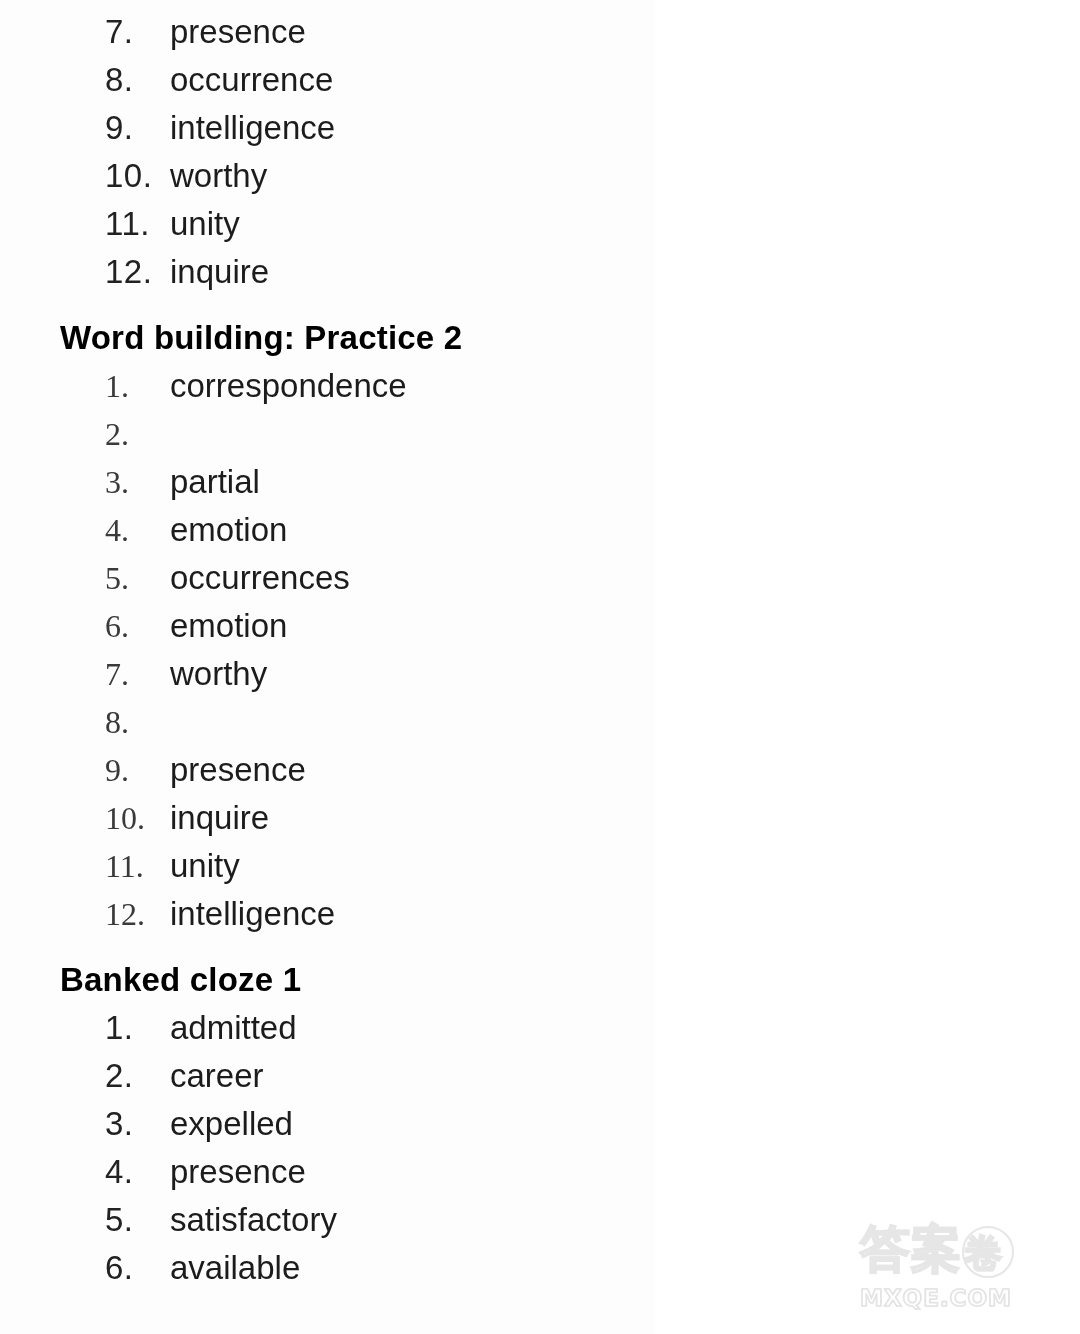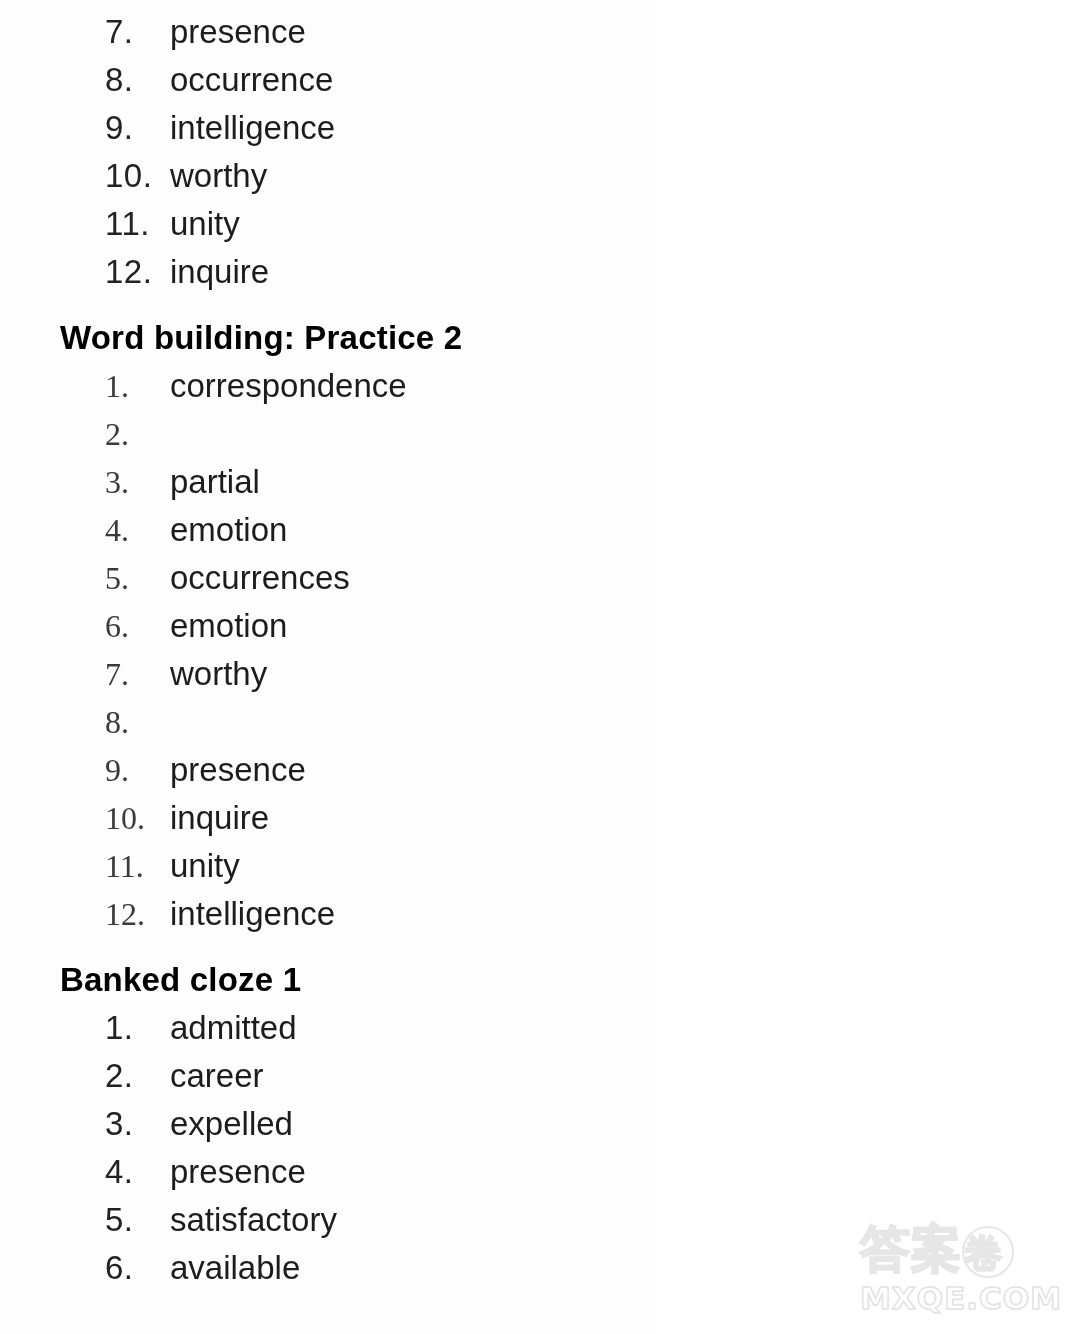--- a/index.html
+++ b/index.html
@@ -122,21 +122,21 @@
     width: 52px;
     height: 52px;
     line-height: 50px;
     font-size: 38px;
     box-sizing: border-box;
     vertical-align: middle;
   }
 
   .watermark-domain {
     font-family: "DejaVu Sans", sans-serif;
-    font-size: 31px;
+    font-size: 23px;
     font-weight: bold;
     line-height: 36px;
     margin-top: 2px;
     color: #ffffff;
     -webkit-text-stroke: 1.6px #e4e4e4;
     text-shadow:
       -1px 0 #ececec, 1px 0 #ececec,
       0 -1px #ececec, 0 1px #ececec;
     letter-spacing: 1px;
     white-space: nowrap;

